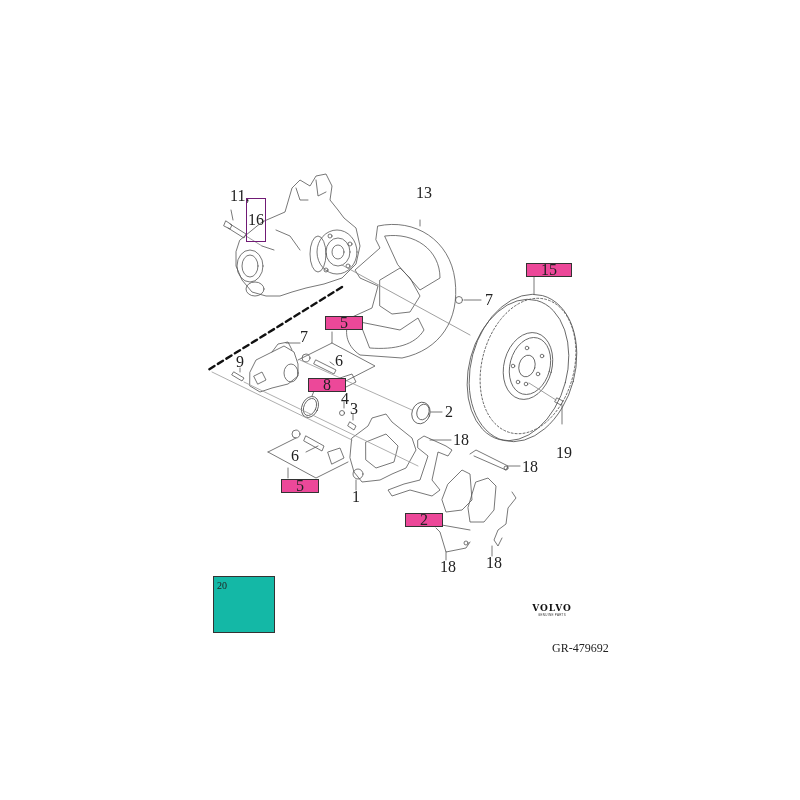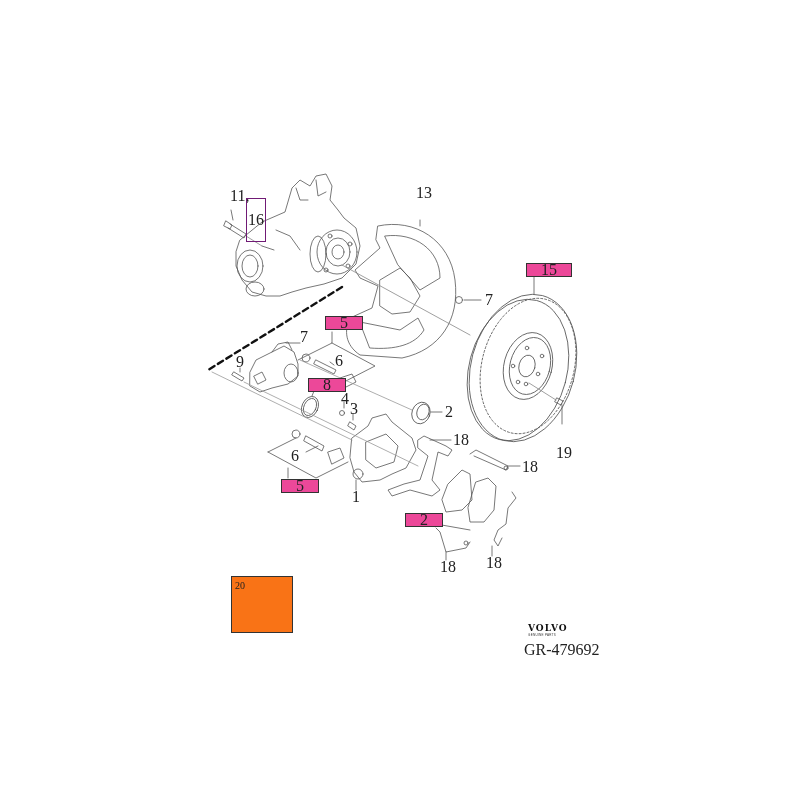--- a/index.html
+++ b/index.html
@@ -3,28 +3,28 @@
 <meta charset="utf-8">
 <style>
   html, body { margin: 0; padding: 0; background: #ffffff; }
   body { width: 800px; height: 800px; position: relative; overflow: hidden;
          font-family: "Liberation Serif", "DejaVu Serif", serif; color: #222; }
   #canvas { position: absolute; left: 0; top: 0; width: 800px; height: 800px; }
   .callout { position: absolute; font-size: 16px; line-height: 10px; color: #222;
              white-space: nowrap; }
   .callout.boxed { border: 1px solid #333; padding: 1px 14px; background: #ec4899; }
   .callout.hl { border: 1px solid #701a75; padding: 16px 1px; }
-  .brand { position: absolute; left: 528px; top: 624px; width: 48px; text-align: left; }
+  .brand { position: absolute; left: 528px; top: 604px; width: 48px; text-align: center; }
   .brand .logo { font-family: "DejaVu Serif", serif; font-weight: bold; font-size: 9px;
                  letter-spacing: 1px; color: #111; line-height: 9px; }
   .brand .sub { font-family: "Liberation Sans", sans-serif; font-size: 3px; color: #333;
                 line-height: 4px; letter-spacing: .3px; }
-  .drawing-code { position: absolute; left: 524px; top: 641px; font-size: 16px; color: #222; }
-  .inset { position: absolute; left: 231px; top: 576px; width: 60px; height: 55px;
-           border: 1px solid #333; background: #f97316; }
+  .drawing-code { position: absolute; left: 552px; top: 641px; font-size: 12px; color: #222; }
+  .inset { position: absolute; left: 213px; top: 576px; width: 60px; height: 55px;
+           border: 1px solid #333; background: #14b8a6; }
   .inset .num { position: absolute; left: 3px; top: 3px; font-size: 10px; }
 </style>
 </head>
 <body>
 
 <svg id="canvas" viewBox="0 0 800 800" xmlns="http://www.w3.org/2000/svg">
   <g fill="none" stroke="#555" stroke-width="0.8" stroke-linejoin="round" stroke-linecap="round">
 
     <g>
       <path d="M240 240 L262 222 L285 212 L292 188 L300 180 L310 186 L316 176 L326 174 L332 186 L330 200 L338 210 L344 218 L356 228 L360 246 L356 264 L342 278 L324 284 L306 288 L292 292 L280 296 L266 296 L252 292 L242 280 L236 266 L236 252 Z"></path>

